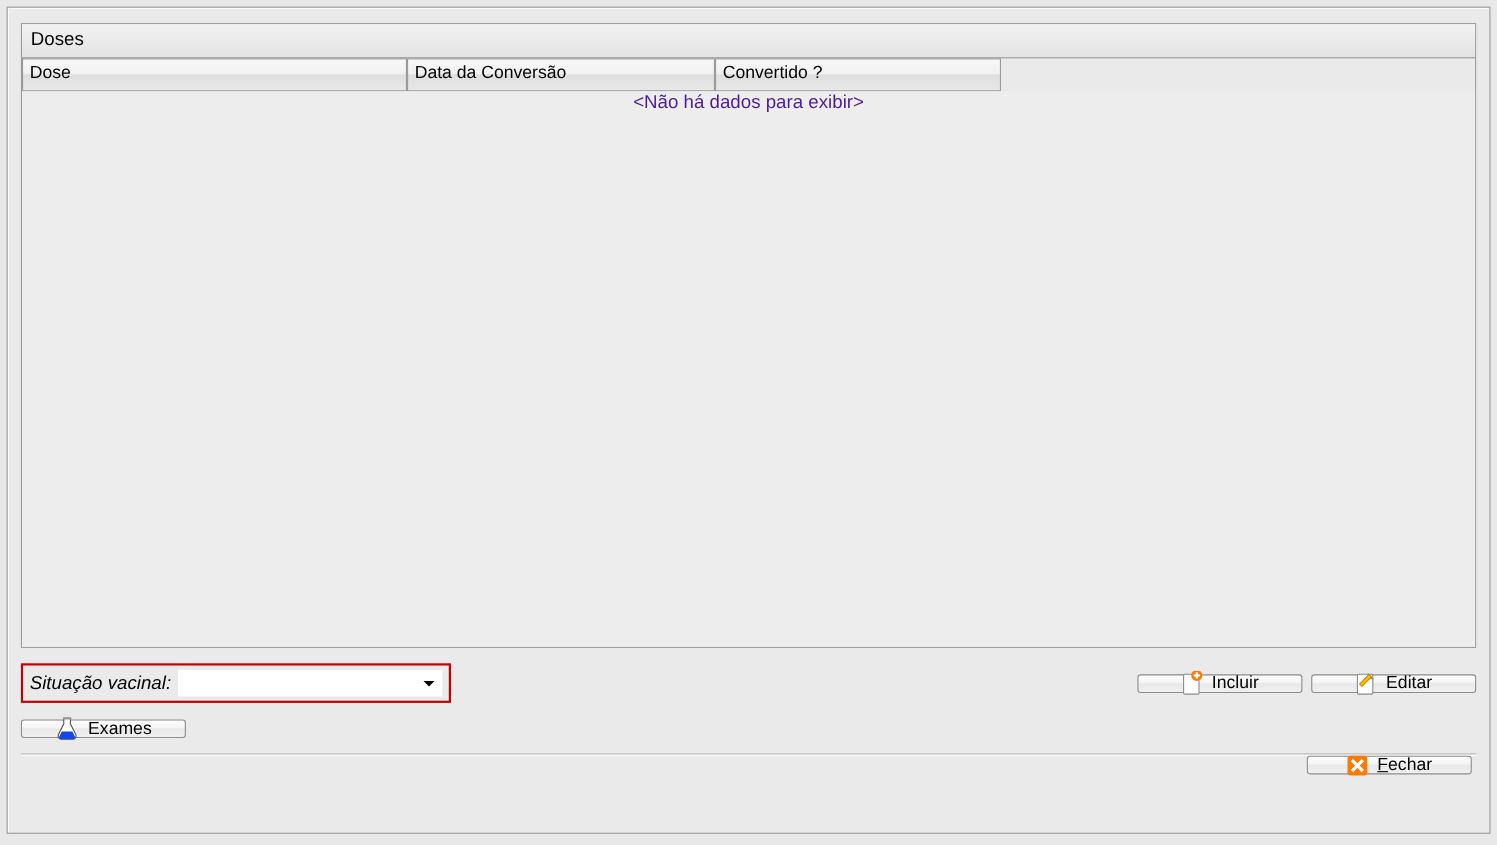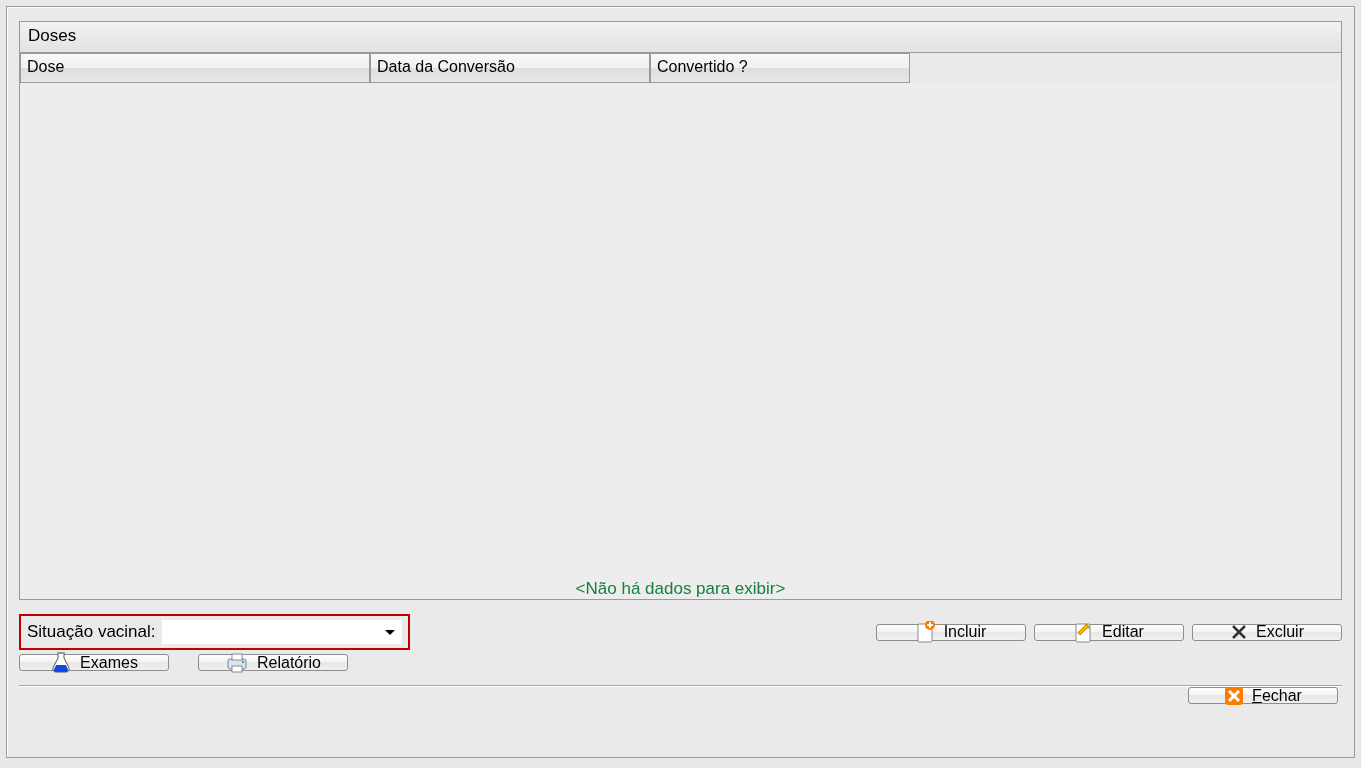--- a/index.html
+++ b/index.html
@@ -44,42 +44,43 @@
     }
     .grid-header {
       border: 1px solid #9a9a9a;
       padding: 4px 6px 6px 6px;
       font-size: 16px;
       background: linear-gradient(to bottom, #f8f8f8 0%, #f0f0f0 50%, #dedede 50%, #e8e8e8 100%);
     }
     .grid-body {
       flex: 1 1 auto;
       display: flex;
-      align-items: flex-end;
+      align-items: flex-start;
       justify-content: center;
-      color: #15803d;
+      color: #4c1d95;
       font-size: 17px;
       background: #ededed;
     }
     .controls-row {
       display: flex;
       align-items: center;
       margin-top: 14px;
       gap: 8px;
     }
     .label {
       font-size: 17px;
     }
     .highlight-group {
       display: flex;
       align-items: center;
       border: 2px solid #c30000;
       padding: 3px 6px 3px 6px;
       height: 36px;
       gap: 6px;
+      font-style: italic;
     }
     .combo {
       display: inline-flex;
       align-items: center;
       justify-content: flex-end;
       width: 240px;
       height: 24px;
       border: 1px solid #fff;
       background: #fff;
       padding: 0 6px 0 4px;
@@ -102,22 +103,22 @@
       border: 1px solid #8d8d8d;
       border-radius: 3px;
       background: linear-gradient(to bottom, #fefefe 0%, #f4f4f4 45%, #e8e8e8 50%, #f0f0f0 100%);
       font-size: 16px;
       cursor: pointer;
       padding: 0 12px;
     }
     .btn.small { min-width: 150px; }
     .btn-row2 {
       display: flex;
-      gap: 29px;
-      margin-top: 4px;
+      gap: 12px;
+      margin-top: 15px;
     }
     .sep {
       margin-top: 14px;
       border-top: 1px solid #a7a7a7;
       border-bottom: 1px solid #fff;
       height: 0;
     }
     .bottom-row {
       display: flex;
       justify-content: flex-end;
@@ -167,52 +168,32 @@
       <button class="btn">
         <span>
           <svg width="20" height="22" viewBox="0 0 20 22">
             <rect x="2" y="3" width="14" height="18" rx="1" fill="#fff" stroke="#8a8a8a"></rect>
             <path d="M12 3 L16 7 L12 7 Z" fill="#e6e6e6" stroke="#8a8a8a"></path>
             <rect x="5" y="8" width="12" height="3" transform="rotate(-45 9 11)" fill="#ffbf00" stroke="#cc8800"></rect>
           </svg>
         </span>
         <span>Editar</span>
       </button>
-      <button class="btn">
-        <span>
-          <svg width="18" height="18" viewBox="0 0 18 18">
-            <line x1="3" y1="3" x2="15" y2="15" stroke="#333" stroke-width="2.5"></line>
-            <line x1="15" y1="3" x2="3" y2="15" stroke="#333" stroke-width="2.5"></line>
-          </svg>
-        </span>
-        <span>Excluir</span>
-      </button>
     </div>
 
     <div class="btn-row2">
       <button class="btn small">
         <span>
           <svg width="22" height="24" viewBox="0 0 22 24">
             <path d="M8 2 h6 v5 l5 10 a3 3 0 0 1 -3 4 H6 a3 3 0 0 1 -3 -4 l5 -10 Z" fill="#fff" stroke="#555"></path>
             <path d="M6.2 14 h9.6 l2.3 4.6 a2 2 0 0 1 -1.8 2.4 H5.7 a2 2 0 0 1 -1.8 -2.4 Z" fill="#1547e8"></path>
             <rect x="7" y="1" width="8" height="2" rx="1" fill="#999"></rect>
           </svg>
         </span>
         <span>Exames</span>
-      </button>
-      <button class="btn small">
-        <span>
-          <svg width="24" height="22" viewBox="0 0 24 22">
-            <rect x="3" y="7" width="18" height="10" rx="2" fill="#d9e6f2" stroke="#6b89a6"></rect>
-            <rect x="7" y="2" width="10" height="6" fill="#fff" stroke="#888"></rect>
-            <rect x="7" y="14" width="10" height="6" fill="#fff" stroke="#888"></rect>
-            <circle cx="18" cy="10" r="1" fill="#2e7d32"></circle>
-          </svg>
-        </span>
-        <span>Relatório</span>
       </button>
     </div>
   </div>
 
   <div class="sep"></div>
 
   <div class="bottom-row">
     <button class="btn small">
       <span>
         <svg width="20" height="20" viewBox="0 0 20 20">

